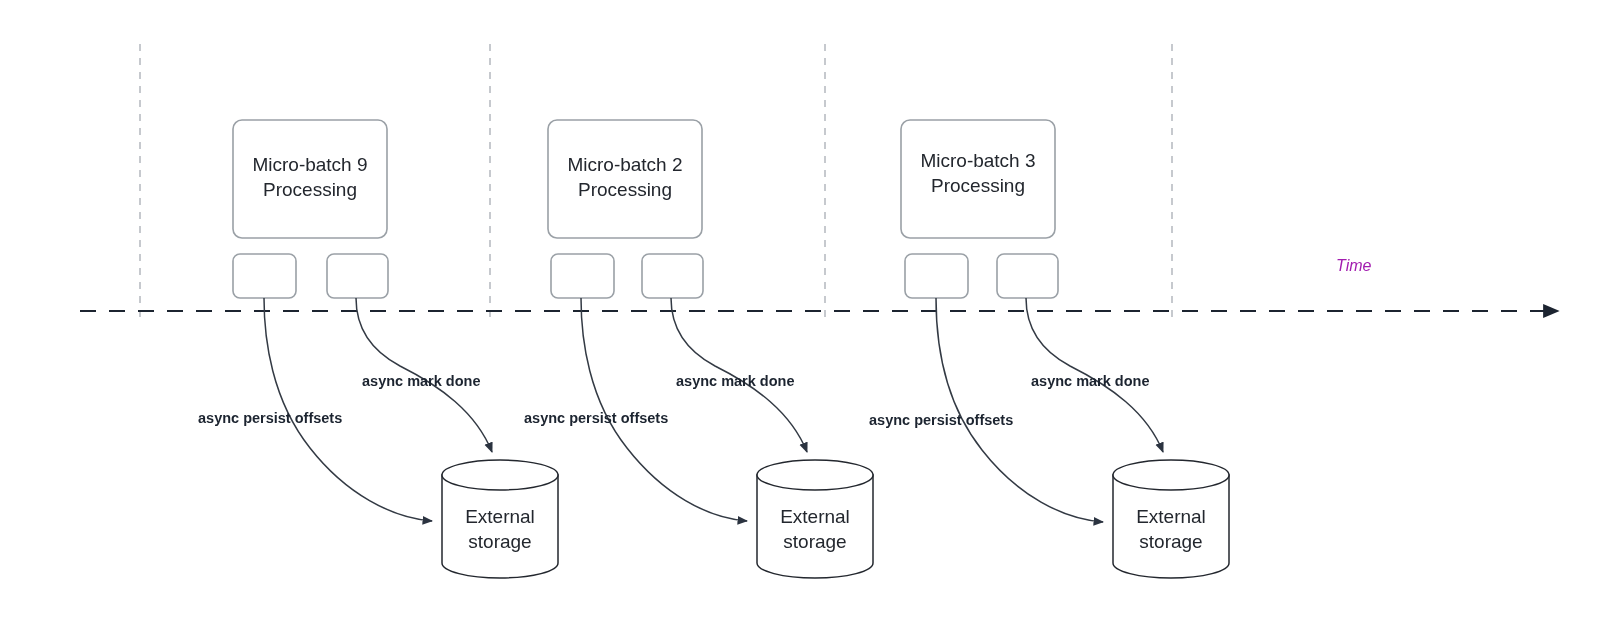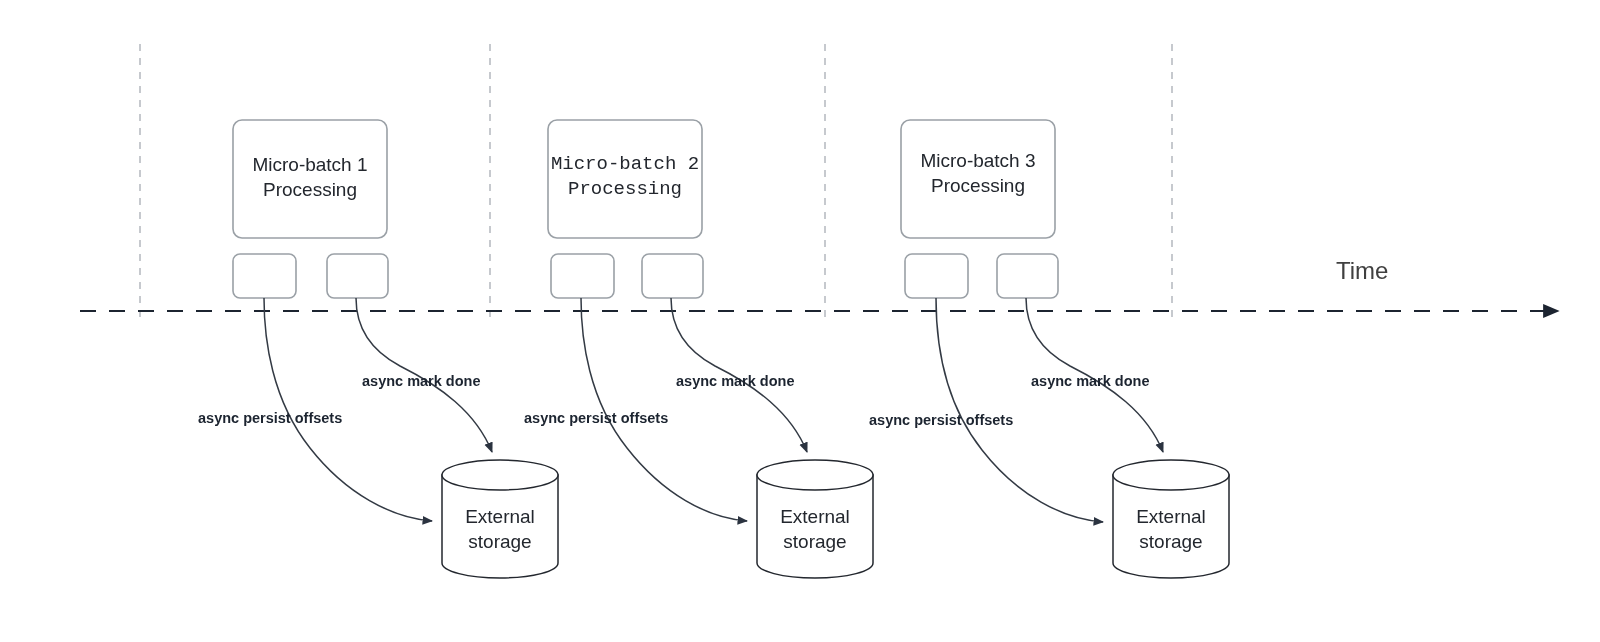--- a/index.html
+++ b/index.html
@@ -37,23 +37,24 @@
   }
   .edge-label {
     position: absolute;
     color: #1c2430;
     font-size: 14.5px;
     font-weight: bold;
     white-space: nowrap;
   }
   .axis-label {
     position: absolute;
-    color: #404040;
-    font-size: 24px;
+    color: #a21caf;
+    font-size: 16px;
     white-space: nowrap;
+    font-style: italic;
   }
 </style>
 </head>
 <body>
 
 <div id="canvas">
 
   <svg id="svg-layer" viewBox="0 0 1600 642" xmlns="http://www.w3.org/2000/svg">
     <defs>
       <marker id="arrowFilled" viewBox="0 0 10 10" refX="9" refY="5" markerWidth="7" markerHeight="7" orient="auto-start-reverse">
@@ -112,23 +113,23 @@
       <g>
         <path d="M 1113 475 L 1113 563 A 58 15 0 0 0 1229 563 L 1229 475 Z" fill="#ffffff" stroke="#23272e" stroke-width="1.5"></path>
         <ellipse cx="1171" cy="475" rx="58" ry="15" fill="#ffffff" stroke="#23272e" stroke-width="1.5"></ellipse>
       </g>
 
       <path d="M 936 298 C 936 342, 944 402, 982 450 C 1018 496, 1063 519, 1103 522" fill="none" stroke="#333a44" stroke-width="1.5" marker-end="url(#arrowFilled)"></path>
       <path d="M 1026 298 C 1026 326, 1040 350, 1070 366 C 1110 386, 1147 412, 1163 452" fill="none" stroke="#333a44" stroke-width="1.5" marker-end="url(#arrowFilled)"></path>
     </g>
   </svg>
 
-  <div class="node-text" style="left:233px; top:152px; width:154px;">Micro-batch 1
+  <div class="node-text" style="left:233px; top:152px; width:154px;">Micro-batch 9
 Processing</div>
-  <div class="node-text" style="left:548px; top:152px; width:154px;font-family:Liberation Mono, monospace;">Micro-batch 2
+  <div class="node-text" style="left:548px; top:152px; width:154px;">Micro-batch 2
 Processing</div>
   <div class="node-text" style="left:901px; top:148px; width:154px;">Micro-batch 3
 Processing</div>
 
   <div class="node-text" style="left:442px; top:504px; width:116px;">External
 storage</div>
   <div class="node-text" style="left:757px; top:504px; width:116px;">External
 storage</div>
   <div class="node-text" style="left:1113px; top:504px; width:116px;">External
 storage</div>

